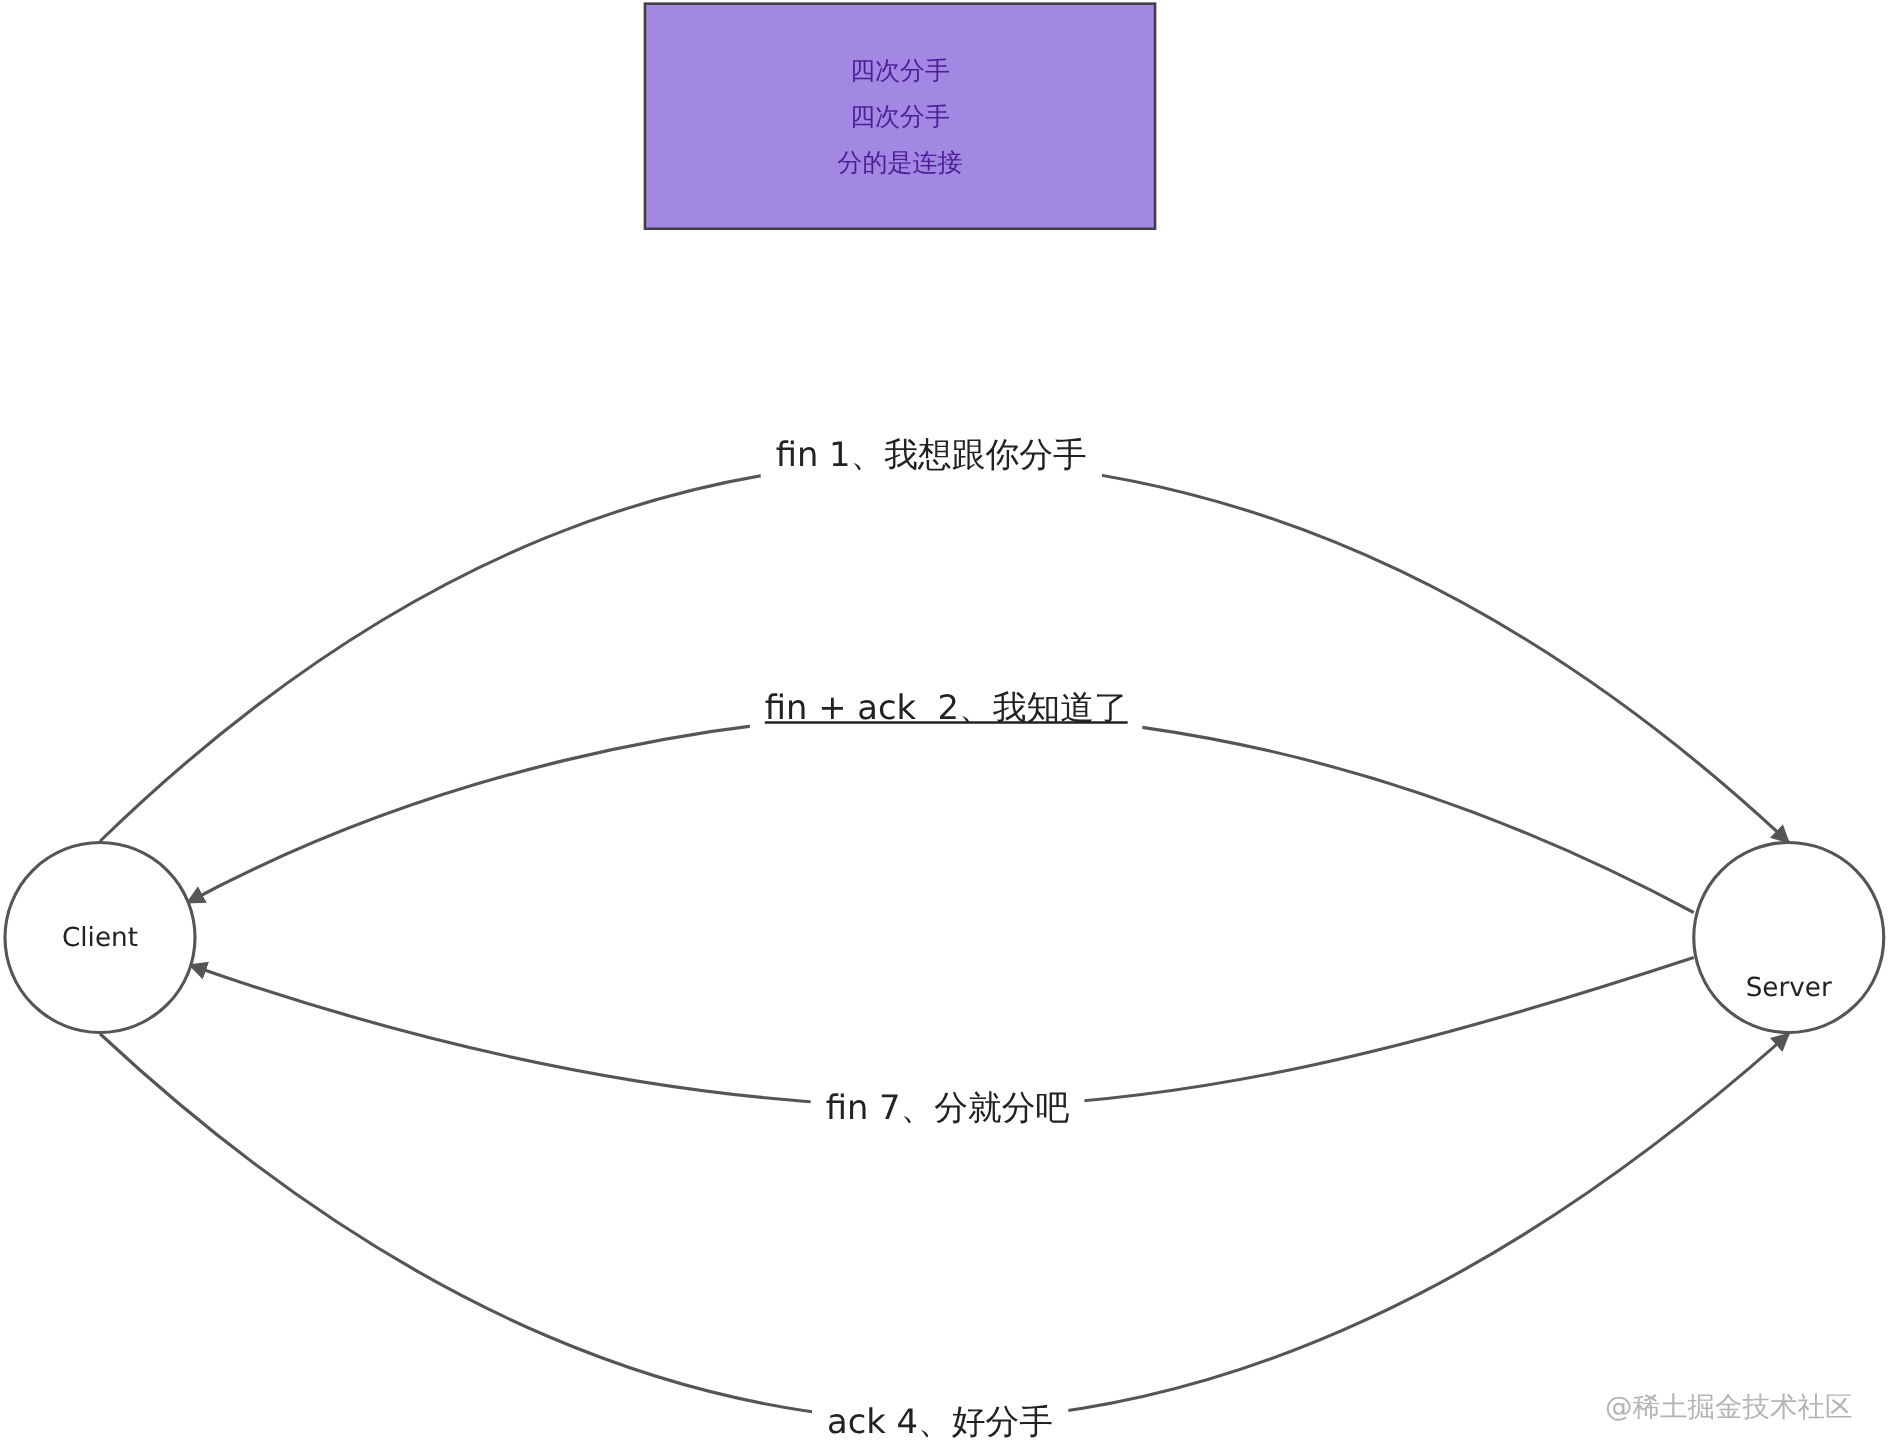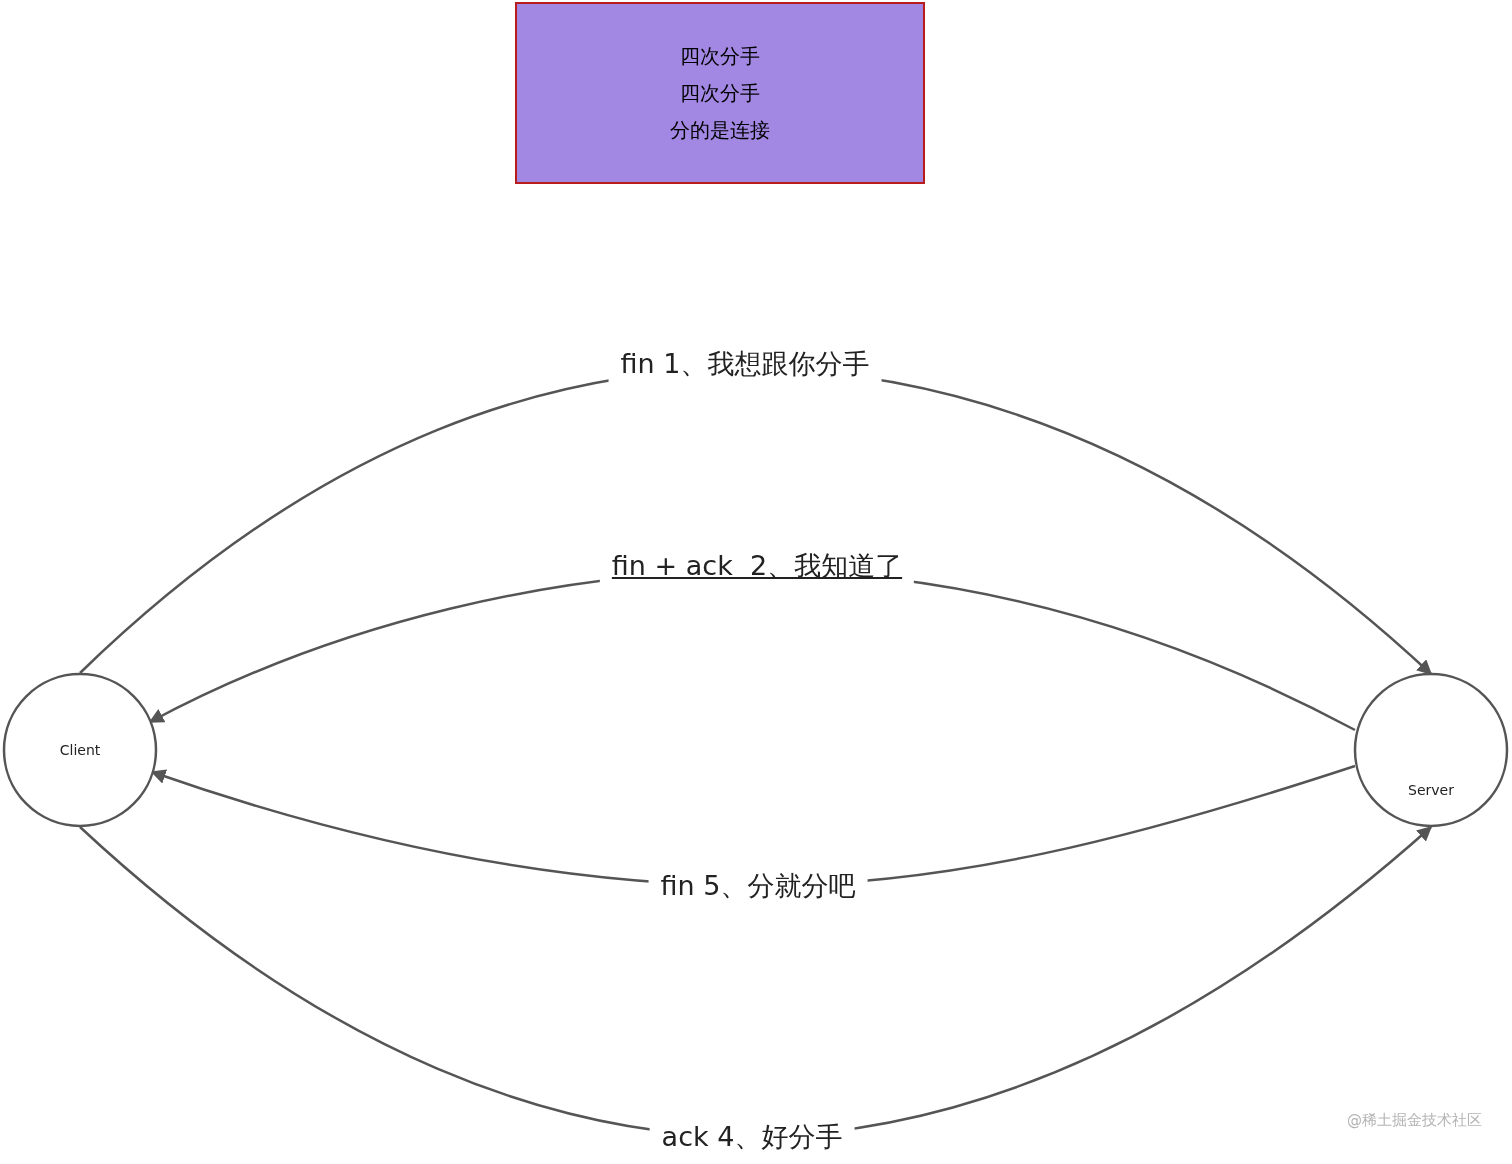--- a/index.html
+++ b/index.html
@@ -1,28 +1,28 @@
 <!DOCTYPE html>
 <html><head>
   <meta charset="utf-8">
   <style>
     html, body { margin: 0; padding: 0; background: #ffffff; }
     body { width: 1512px; height: 1164px; position: relative; overflow: hidden;
            font-family: "DejaVu Sans", "Liberation Sans", sans-serif; }
     svg.canvas { position: absolute; left: 0; top: 0; }
     .note {
       position: absolute; left: 515px; top: 2px; width: 406px; height: 178px;
-      background: #a287e3; border: 2px solid #b91c1c; box-sizing: content-box;
+      background: #a287e3; border: 2px solid #404040; box-sizing: content-box;
       display: flex; flex-direction: column; align-items: center; justify-content: center;
-      color: #000000; font-size: 20px; line-height: 37px;
+      color: #4c1d95; font-size: 20px; line-height: 37px;
     }
-    .node-label { position: absolute; font-size: 14px; color: #222; transform: translate(-50%, -50%); white-space: nowrap; }
+    .node-label { position: absolute; font-size: 21px; color: #222; transform: translate(-50%, -50%); white-space: nowrap; }
     .edge-label { position: absolute; font-size: 27px; color: #222; background: #fff; padding: 0 12px;
                   transform: translate(-50%, -50%); white-space: pre; }
-    .watermark { position: absolute; right: 30px; top: 1111px; font-size: 15px; color: #b4b4b4; }
+    .watermark { position: absolute; right: 30px; top: 1111px; font-size: 22px; color: #b4b4b4; }
   </style>
 </head>
 <body>
 
 <svg class="canvas" width="1512" height="1164" viewBox="0 0 1512 1164">
   <defs>
     <marker id="arrow" viewBox="0 0 10 10" refX="9" refY="5" markerWidth="6" markerHeight="6" orient="auto-start-reverse">
       <path d="M0,0 L10,5 L0,10 z" fill="#555555"></path>
     </marker>
   </defs>
@@ -43,16 +43,16 @@
   <div>四次分手</div>
   <div>四次分手</div>
   <div>分的是连接</div>
 </div>
 
 <div class="node-label" style="left:80px; top:750px;">Client</div>
 <div class="node-label" style="left:1431px; top:750px;margin-top:40px;">Server</div>
 
 <div class="edge-label" style="left:745px; top:364px;">fin 1、我想跟你分手</div>
 <div class="edge-label" style="left:757px; top:566px;text-decoration:underline;">fin + ack  2、我知道了</div>
-<div class="edge-label" style="left:758px; top:886px;">fin 5、分就分吧</div>
+<div class="edge-label" style="left:758px; top:886px;">fin 7、分就分吧</div>
 <div class="edge-label" style="left:752px; top:1137px;">ack 4、好分手</div>
 
 <div class="watermark">@稀土掘金技术社区</div>
 
 </body></html>

